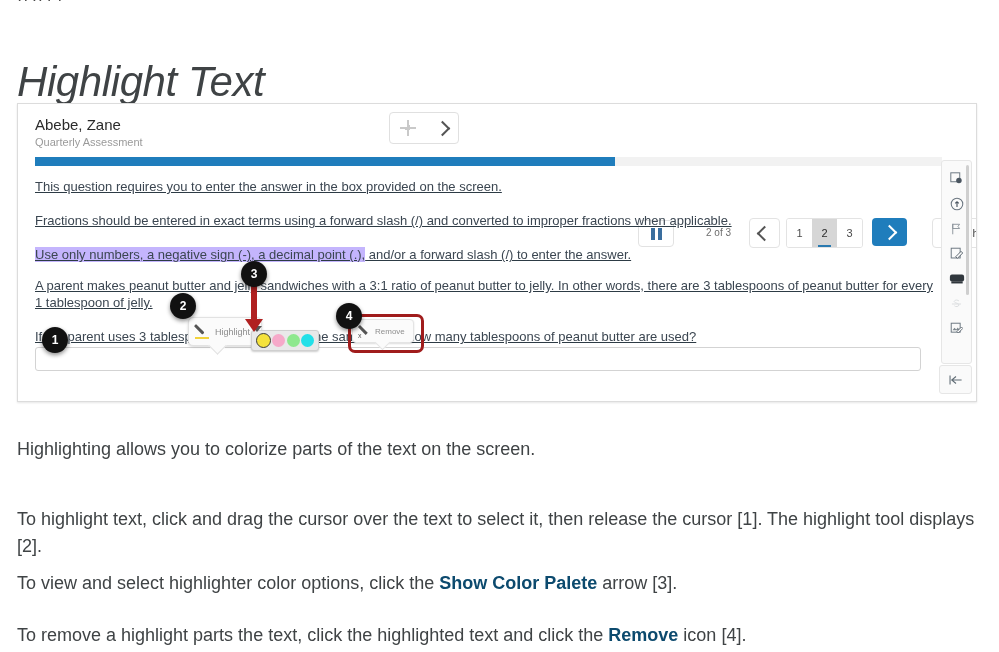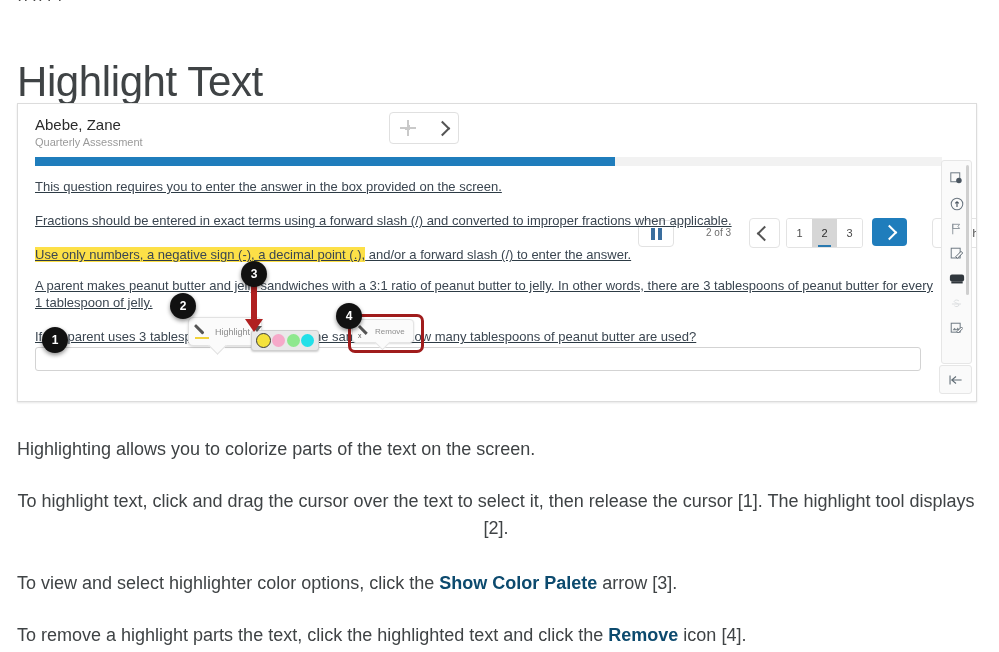--- a/index.html
+++ b/index.html
@@ -14,21 +14,21 @@
   .clipped-top{
     position:absolute;left:18px;top:-9px;
     font-size:17px;color:#4a4a4a;letter-spacing:.2px;
     white-space:nowrap;overflow:hidden;height:10px;
   }
 
   
   .page-title{
     position:absolute;left:17px;top:26px;
     font-size:42px;line-height:56px;font-weight:400;
-    color:#3f4345;letter-spacing:-0.4px;
+    color:#3f4345;letter-spacing:-0.4px;font-style:italic;
   }
 
   
   .shot{
     position:absolute;left:17px;top:103px;width:960px;height:299px;
     background:#fff;border:1px solid #dcdcdc;
     box-shadow:0 1px 2px rgba(0,0,0,.10);
     box-sizing:border-box;overflow:hidden;
   }
 
@@ -88,21 +88,21 @@
   }
 
   
   .progress-track{position:absolute;left:17px;top:53px;width:907px;height:9px;background:#f2f2f2;}
   .progress-fill{position:absolute;left:0;top:0;height:9px;background:#1f7dbc;}
 
   
   .qbody{position:absolute;left:17px;top:74px;width:905px;text-decoration:underline;}
   .q-line{font-size:13px;color:#3b4651;line-height:17px;margin-bottom:17px;}
   .q-line.tight{margin-bottom:14px;}
-  .q-sel{background:#fde047;text-align:right;}
+  .q-sel{background:#c4b5fd;text-align:right;}
   .answer-box{
     position:absolute;left:17px;top:243px;width:884px;height:22px;
     border:1px solid #d3d3d3;border-radius:3px;background:#fff;
   }
 
   
   .rt-toolbar{
     position:absolute;right:4px;top:56px;width:31px;height:204px;
     background:#fafafa;border:1px solid #e6e6e6;border-radius:3px;
     display:flex;flex-direction:column;align-items:center;padding-top:5px;box-sizing:border-box;
@@ -193,21 +193,21 @@
     border-left:9px solid transparent;border-right:9px solid transparent;
     border-top:13px solid #b02020;
   }
 
   
   .para{
     position:absolute;left:17px;width:960px;
     font-size:18px;line-height:27px;color:#3f4345;
   }
   .p1{top:418px;}
-  .p2{top:470px;width:958px;text-align:center;}
+  .p2{top:488px;width:958px;}
   .p3{top:552px;}
   .p4{top:604px;}
   .para b{font-weight:700;color:#0c4a6e;}
 </style>
 </head>
 <body>
 
 <div class="page">
 
   <div class="clipped-top">e  p   [ ]</div>

